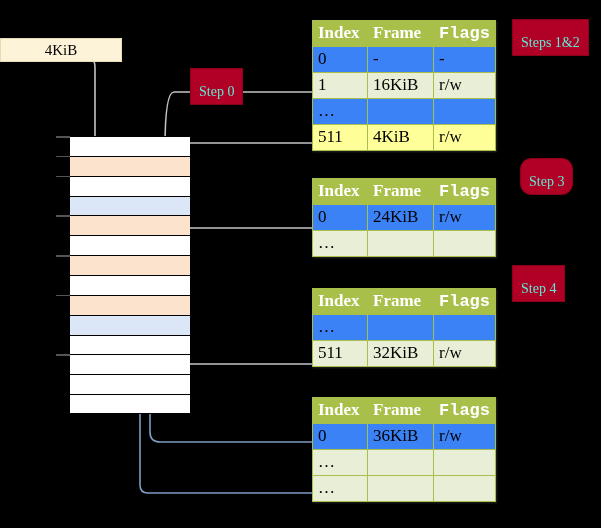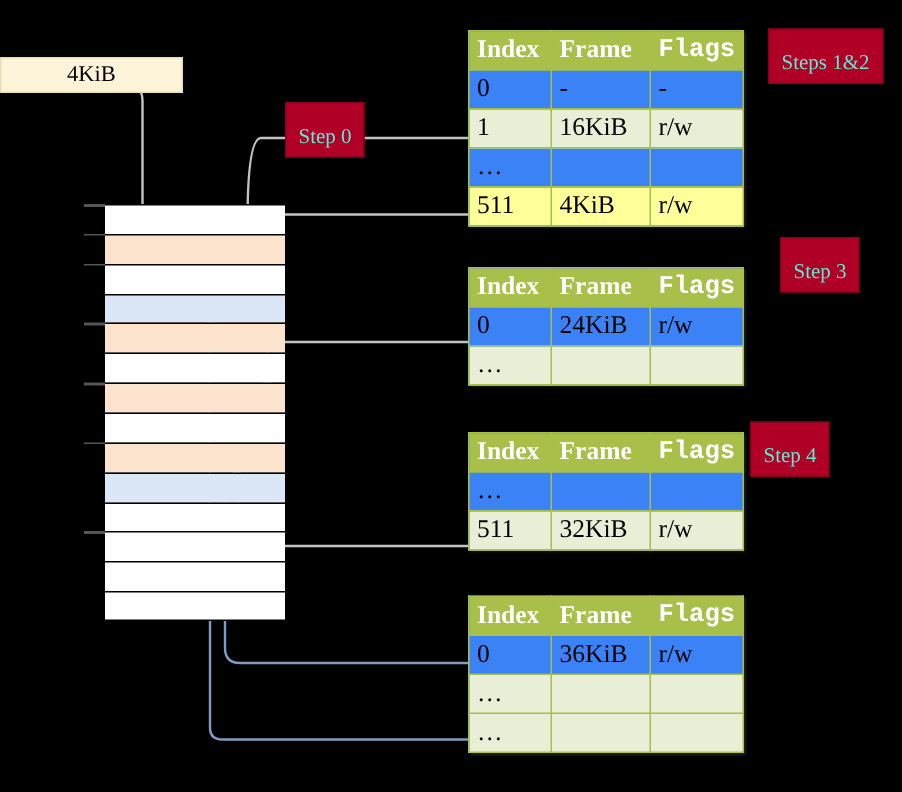--- a/index.html
+++ b/index.html
@@ -99,24 +99,24 @@
   <div class="srcbox">
     <span>4KiB</span>
   </div>
 
   <div class="badge" style="left:190px;top:40px;margin-top:28px;">
     <span>Step 0</span>
   </div>
   <div class="badge" style="left:512px;top:19px;">
     <span>Steps 1&amp;2</span>
   </div>
-  <div class="badge" style="left:520px;top:158px;">
+  <div class="badge" style="left:520px;top:158px;border-radius:11px;">
     <span>Step 3</span>
   </div>
-  <div class="badge" style="left:500px;top:265px;margin-top:16px;">
+  <div class="badge" style="left:512px;top:265px;">
     <span>Step 4</span>
   </div>
 
   <div class="grid" id="memgrid">
     <div class="grid-left"></div>
     <div class="grid-right"></div>
   <div class="grow" style="top: 0px; height: 19.8571px;"></div>
       <div class="tick" style="top: 0px;"></div>
       <div class="grow peach" style="top: 19.8571px; height: 19.8571px;"></div>
       <div class="tick" style="top: 19.8571px;"></div>

